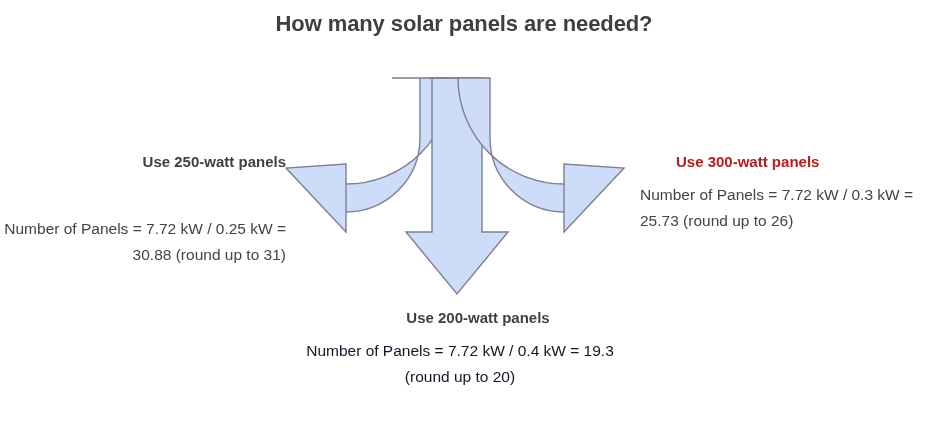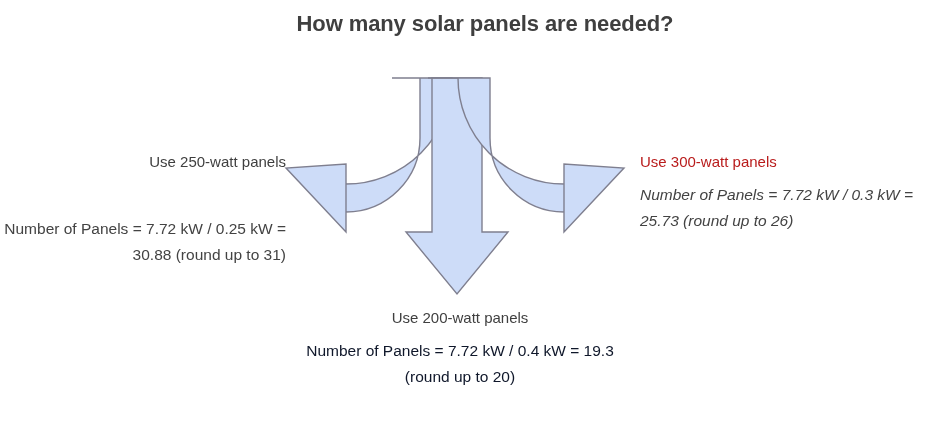--- a/index.html
+++ b/index.html
@@ -17,21 +17,21 @@
   }
 
   #diagram-root {
     position: absolute;
     inset: 0;
   }
 
   
   #page-title {
     position: absolute;
-    left: 285px;
+    left: 264px;
     top: 10px;
     width: 400px;
     text-align: center;
     font-size: 22px;
     font-weight: bold;
     line-height: 28px;
     color: #3f3f3f;
     letter-spacing: -0.1px;
   }
 
@@ -43,23 +43,24 @@
     width: 360px;
     height: 235px;
   }
 
   
   .branch {
     position: absolute;
   }
   .branch-heading {
     font-size: 15px;
-    font-weight: normal;
+    font-weight: bold;
     color: #3f3f3f;
     line-height: 20px;
+    margin-left: 36px;
   }
   .branch-body {
     font-size: 15.5px;
     color: #434343;
     line-height: 26px;
     margin-top: 10px;
   }
 
   #branch-left {
     left: 0px;
@@ -125,21 +126,21 @@
              Z" transform="translate(-64,0)" fill="#cddcf8" stroke="#7f7f8f" stroke-width="1.4" stroke-linejoin="miter"></path>
   </svg>
 
   <div class="branch" id="branch-left">
     <div class="branch-heading" style="color: rgb(63, 63, 63);">Use 250-watt panels</div>
     <div class="branch-body" style="color: rgb(67, 67, 67); margin-top: 44px;">Number of Panels = 7.72 kW / 0.25 kW = 30.88 (round up to 31)</div>
   </div>
 
   <div class="branch" id="branch-right">
     <div class="branch-heading" style="color: #b91c1c;">Use 300-watt panels</div>
-    <div class="branch-body" style="color: rgb(67, 67, 67); font-style: italic;">Number of Panels = 7.72 kW / 0.3 kW = 25.73 (round up to 26)</div>
+    <div class="branch-body" style="color: rgb(67, 67, 67);">Number of Panels = 7.72 kW / 0.3 kW = 25.73 (round up to 26)</div>
   </div>
 
   <div class="branch" id="branch-down">
     <div class="branch-heading" style="color: rgb(63, 63, 63);">Use 200-watt panels</div>
     <div class="branch-body" style="color: #0f172a;">Number of Panels = 7.72 kW / 0.4 kW = 19.3 (round up to 20)</div>
   </div>
 
 </div>
 
 </body></html>

